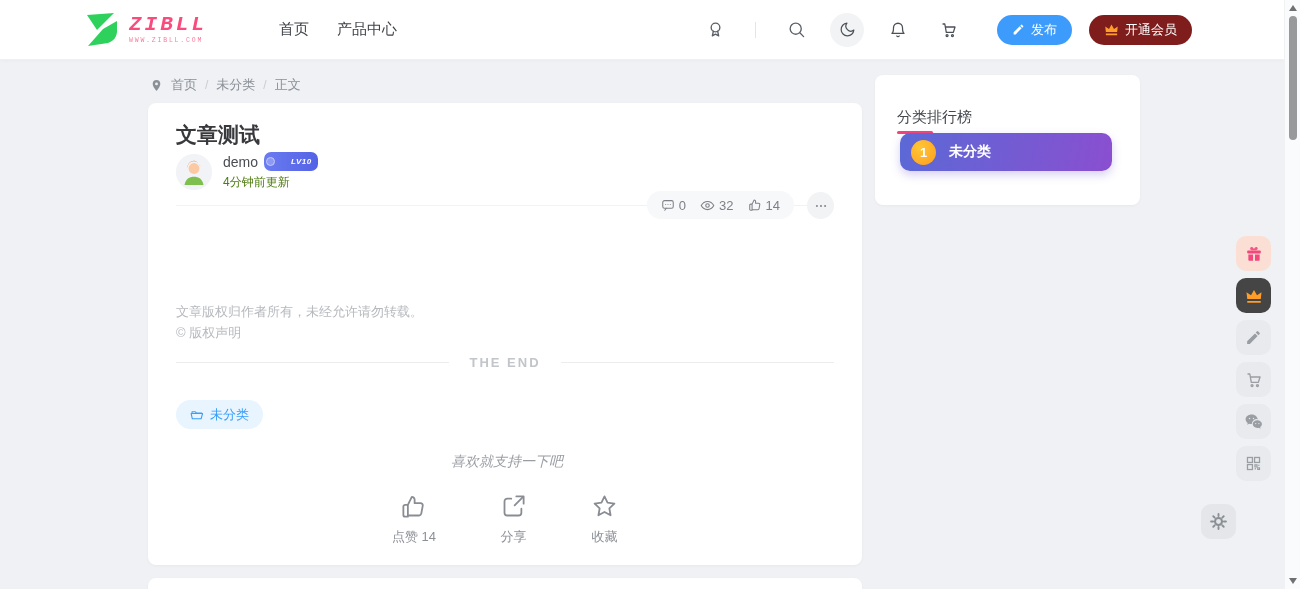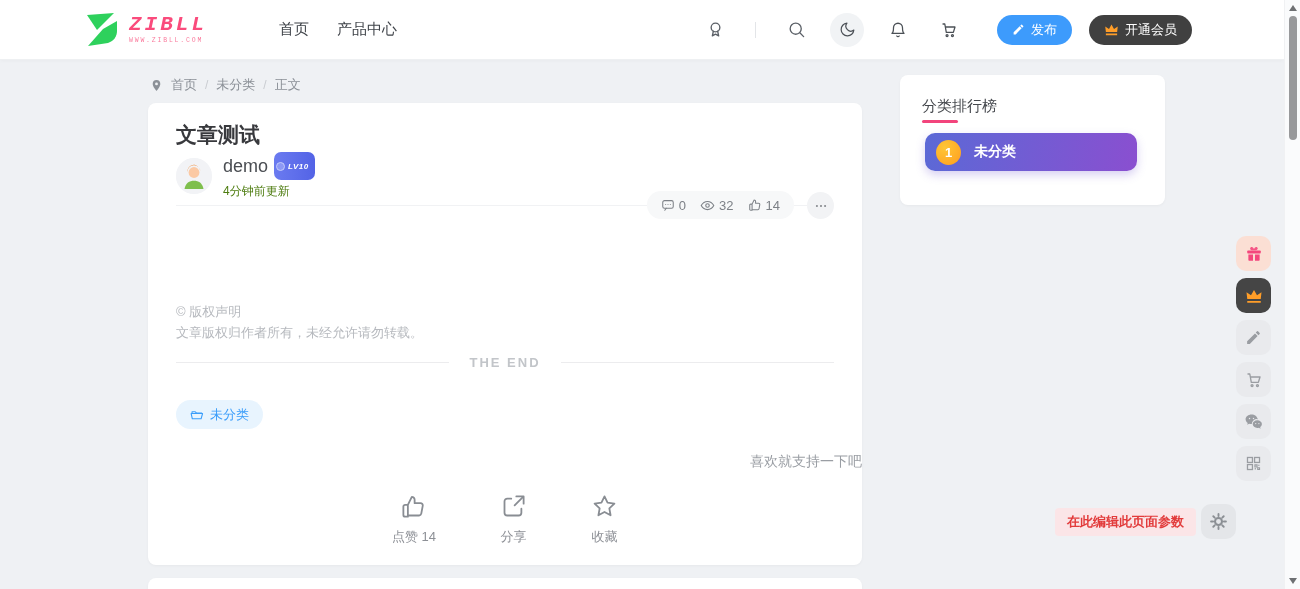--- a/index.html
+++ b/index.html
@@ -17,67 +17,67 @@
   .logo-domain { color:#fa7d9e; font-size:6.5px; letter-spacing:1.8px; margin-top:3px; }
   .nav-links { display:flex; gap:28px; margin-left:72px; }
   .nav-link { font-size:15px; color:#3f4349; cursor:pointer; }
   .nav-right { display:flex; align-items:center; gap:17px; }
   .icon-btn { width:34px; height:34px; border-radius:50%; display:flex; align-items:center; justify-content:center; cursor:pointer; color:#4b5056; }
   .icon-btn.plain { color:#5b6067; }
   .icon-btn.bg { background:#f1f3f5; }
   .vdivider { width:1px; height:16px; background:#e3e5e8; margin:0 6px; }
   .pill-btn { height:30px; border-radius:16px; display:flex; align-items:center; gap:6px; padding:0 15px; cursor:pointer; font-size:13px; color:#fff; }
   .pill-publish { background:#3d9bfc; margin-left:14px; }
-  .pill-vip { background:#404040; }
+  .pill-vip { background:#7f1d1d; }
 
   
   .breadcrumb { position:absolute; left:150px; top:76px; display:flex; align-items:center; gap:8px; font-size:13px; color:#8b9097; }
   .crumb { cursor:pointer; }
   .crumb-sep { color:#c9ccd1; font-size:12px; }
 
   
   .card { background:#fff; border-radius:8px; box-shadow:0 1px 3px rgba(0,0,0,.04); position:absolute; }
   .article-card { left:148px; top:103px; width:714px; height:462px; padding:4px 28px; }
   .article-title { position:absolute; left:28px; top:18px; font-size:21px; font-weight:bold; color:#38393d; }
   .author-row { position:absolute; left:28px; top:49px; display:flex; align-items:center; gap:11px; }
   .avatar { width:36px; height:36px; border-radius:50%; background:#f2f3f6; overflow:hidden; flex:none; cursor:pointer; }
   .author-meta { display:flex; flex-direction:column; gap:3px; }
   .author-line { display:flex; align-items:center; gap:6px; }
-  .author-name { font-size:18px; color:#4a4d52; cursor:pointer; }
-  .lv-badge { height:28px; padding:0 6px 0 2px; border-radius:7px; background:linear-gradient(90deg,#6b7bf0,#5363e6);
-              display:flex; align-items:center; gap:3px; }
+  .author-name { font-size:14px; color:#4a4d52; cursor:pointer; }
+  .lv-badge { height:19px; padding:0 6px 0 2px; border-radius:7px; background:linear-gradient(90deg,#6b7bf0,#5363e6);
+              display:flex; align-items:center; gap:16px; }
   .lv-dot { width:9px; height:9px; border-radius:50%; background:#8d99f5; border:1px solid #c4cbfa; }
   .lv-text { color:#fff; font-size:8px; font-weight:bold; font-style:italic; letter-spacing:.5px; }
   .author-time { font-size:12px; color:#4d7c0f; }
 
   .stats-row { position:absolute; left:28px; right:28px; top:88px; height:28px; }
   .stats-line { position:absolute; left:0; right:0; top:14px; height:1px; background:#f1f2f4; }
   .stats-group { position:absolute; right:40px; top:0; height:28px; background:#f7f8f9; border-radius:15px;
                  display:flex; align-items:center; gap:14px; padding:0 14px; }
   .stat-item { display:flex; align-items:center; gap:4px; color:#7d8187; font-size:13px; cursor:pointer; }
   .dots-btn { position:absolute; right:0; top:1px; width:27px; height:27px; border-radius:50%; background:#f2f3f5;
               display:flex; align-items:center; justify-content:center; color:#85888d; cursor:pointer; }
 
   .copyright { position:absolute; left:28px; top:198px; font-size:13px; color:#b6b9be; line-height:21px; }
   .the-end { position:absolute; left:28px; right:28px; top:252px; display:flex; align-items:center; gap:20px;
              color:#c2c5c9; font-size:13px; letter-spacing:2px;font-weight:bold; }
   .the-end::before,.the-end::after { content:""; flex:1; height:1px; background:#ececee; }
 
   .tag-pill { position:absolute; left:28px; top:297px; height:29px; border-radius:15px; background:#e8f4fe;
               color:#3a9dfa; font-size:13px; display:flex; align-items:center; gap:6px; padding:0 14px; cursor:pointer; }
 
-  .support-text { position:absolute; left:4px; right:0; top:350px; text-align:right; font-size:14px; color:#9a9ea4; }
+  .support-text { position:absolute; left:4px; right:0; top:350px; text-align:center; font-size:14px; color:#9a9ea4;font-style:italic; }
   .actions-row { position:absolute; left:0; right:0; top:390px; display:flex; justify-content:center; gap:64px;text-align:center; }
   .action-btn { display:flex; flex-direction:column; align-items:center; gap:8px; color:#8d9096; font-size:13px; cursor:pointer; }
   .action-btn svg { color:#898d93; }
 
   .next-card { left:148px; top:578px; width:714px; height:40px; border-radius:8px 8px 0 0; }
 
   
-  .sidebar-card { left:875px; top:75px; width:265px; height:130px; padding:22px 22px;margin-left:25px; }
+  .sidebar-card { left:875px; top:75px; width:265px; height:130px; padding:33px 22px; }
   .widget-title { font-size:15px; color:#45484d; display:inline-block; padding-bottom:7px; position:relative; }
   .widget-title::after { content:""; position:absolute; left:0; bottom:0; width:36px; height:3px; border-radius:2px; background:#f2447c; }
   .rank-item { position:absolute; left:25px; top:58px; width:212px; height:38px; border-radius:10px;
                background:linear-gradient(100deg,#5b69d6,#8a4fd0); display:flex; align-items:center; gap:13px;
                padding:0 11px; cursor:pointer; box-shadow:0 4px 10px rgba(110,85,210,.28); }
   .rank-num { width:25px; height:25px; border-radius:50%; background:radial-gradient(circle at 35% 30%,#ffc636,#ff9d1e);
               color:#fff; font-size:13px; font-weight:bold; display:flex; align-items:center; justify-content:center; }
   .rank-label { color:#fff; font-size:14px; font-weight:bold; }
 
   
@@ -246,22 +246,22 @@
     <span class="dots-btn">
       <svg width="14" height="14" viewBox="0 0 24 24" fill="currentColor">
         <circle cx="5" cy="12" r="1.8"></circle>
           <circle cx="12" cy="12" r="1.8"></circle>
           <circle cx="19" cy="12" r="1.8"></circle>
       </svg>
     </span>
   </div>
 
   <div class="copyright">
+    <div>文章版权归作者所有，未经允许请勿转载。</div>
     <div>© 版权声明</div>
-    <div>文章版权归作者所有，未经允许请勿转载。</div>
   </div>
 
   <div class="the-end">
     <span>THE END</span>
   </div>
 
   <div class="tag-pill">
     <span>
       <svg width="14" height="14" viewBox="0 0 24 24" fill="none" stroke="currentColor" stroke-width="1.9" stroke-linecap="round" stroke-linejoin="round">
         <path d="M3.5 9V6.5h5.5l2 2h9V9"></path>
@@ -352,21 +352,20 @@
     <svg width="17" height="17" viewBox="0 0 24 24" fill="none" stroke="currentColor" stroke-width="1.8">
       <rect x="3.5" y="3.5" width="7" height="7"></rect>
         <rect x="13.5" y="3.5" width="7" height="7"></rect>
         <rect x="3.5" y="13.5" width="7" height="7"></rect>
       <path d="M14 14h3v3h-3zM18.5 14.5h2M14.5 18.5v2M18 18h2.5v2.5H18z" stroke-width="1.6"></path>
     </svg>
   </div>
 </div>
 
 <div class="editor-tip-row">
-  <span class="editor-tip">在此编辑此页面参数</span>
   <span class="gear-btn">
     <svg width="19" height="19" viewBox="0 0 24 24" fill="none" stroke="currentColor" stroke-width="2.4" stroke-linecap="round">
       <circle cx="12" cy="12" r="4.4" stroke-width="2.6"></circle>
       <path d="M12 2.6v2.6M12 18.8v2.6M2.6 12h2.6M18.8 12h2.6M5.4 5.4l1.8 1.8M16.8 16.8l1.8 1.8M18.6 5.4l-1.8 1.8M7.2 16.8l-1.8 1.8"></path>
     </svg>
   </span>
 </div>
 
 <div class="scrollbar">
   <span class="sb-arrow sb-up"></span>

